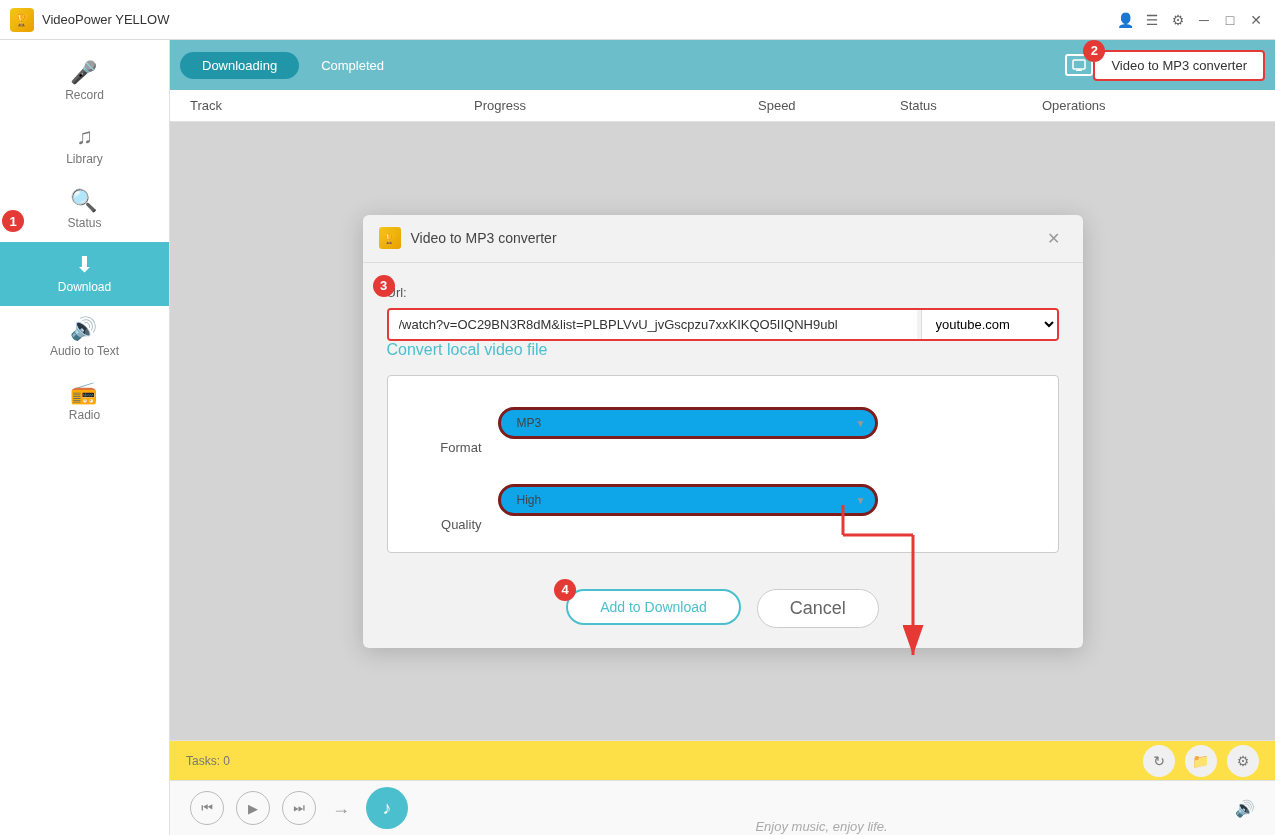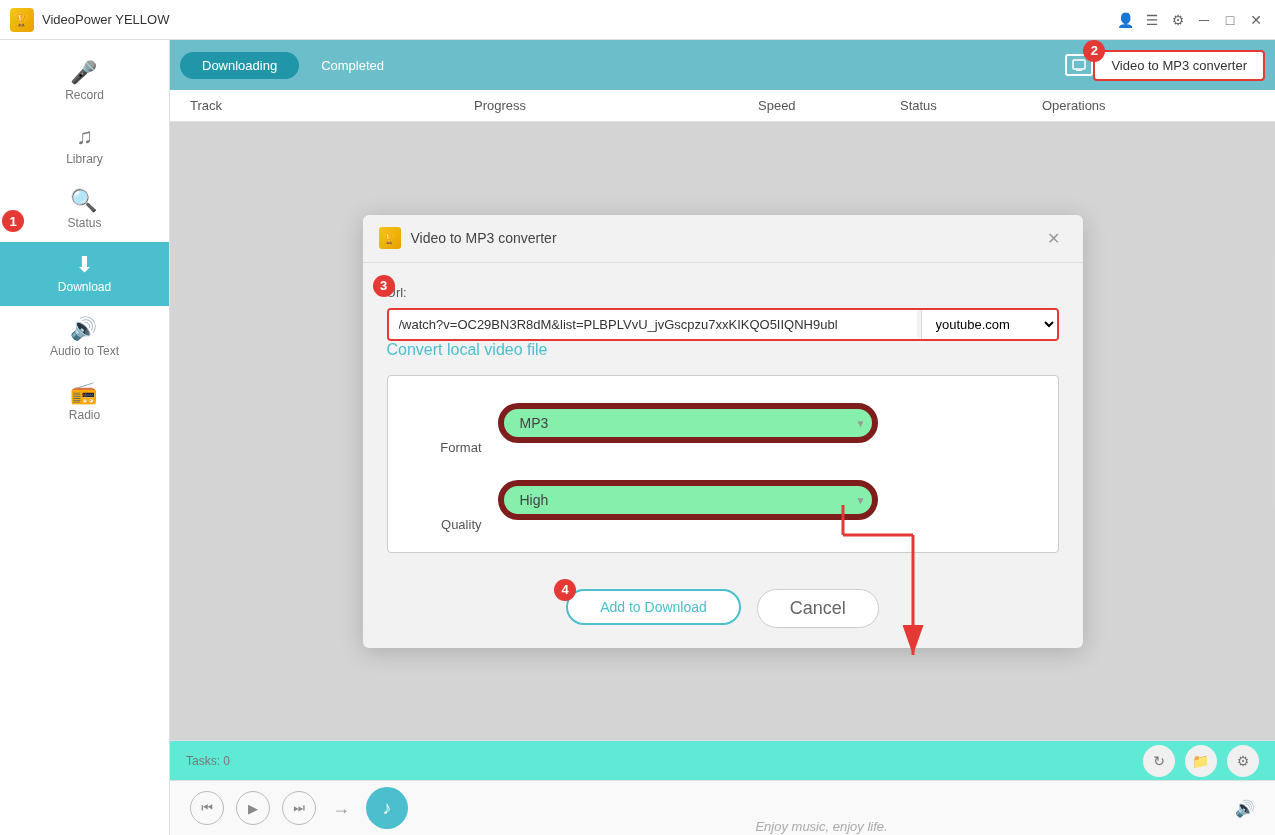--- a/index.html
+++ b/index.html
@@ -131,21 +131,21 @@
 
     
     .table-content {
       flex: 1;
       background: #fafafa;
       position: relative;
     }
 
     
     .bottom-bar {
-      background: #5eead4;
+      background: #fde047;
       height: 40px;
       display: flex;
       align-items: center;
       padding: 0 16px;
       border-top: 1px solid #e0e0e0;
       font-size: 12px;
       color: #777;
     }
     .bottom-bar-spacer { flex: 1; }
     .bottom-icons { display: flex; gap: 10px; }
@@ -288,25 +288,25 @@
     }
     .output-row:last-child { margin-bottom: 0; }
     .output-row-label {
       width: 70px;
       text-align: right;
       font-size: 13px;
       color: #555;
       margin-top: 48px;
     }
     .output-select {
-      border: 6px solid #7f1d1d;
+      border: 3px solid #7f1d1d;
       border-radius: 20px;
       padding: 6px 32px 6px 16px;
-      font-size: 14px;
-      background: #86efac;
+      font-size: 12px;
+      background: #0ea5e9;
       cursor: pointer;
       appearance: none;
       min-width: 380px;
       color: #444;
       position: relative;
     }
     .select-wrapper {
       position: relative;
       display: inline-block;
     }

